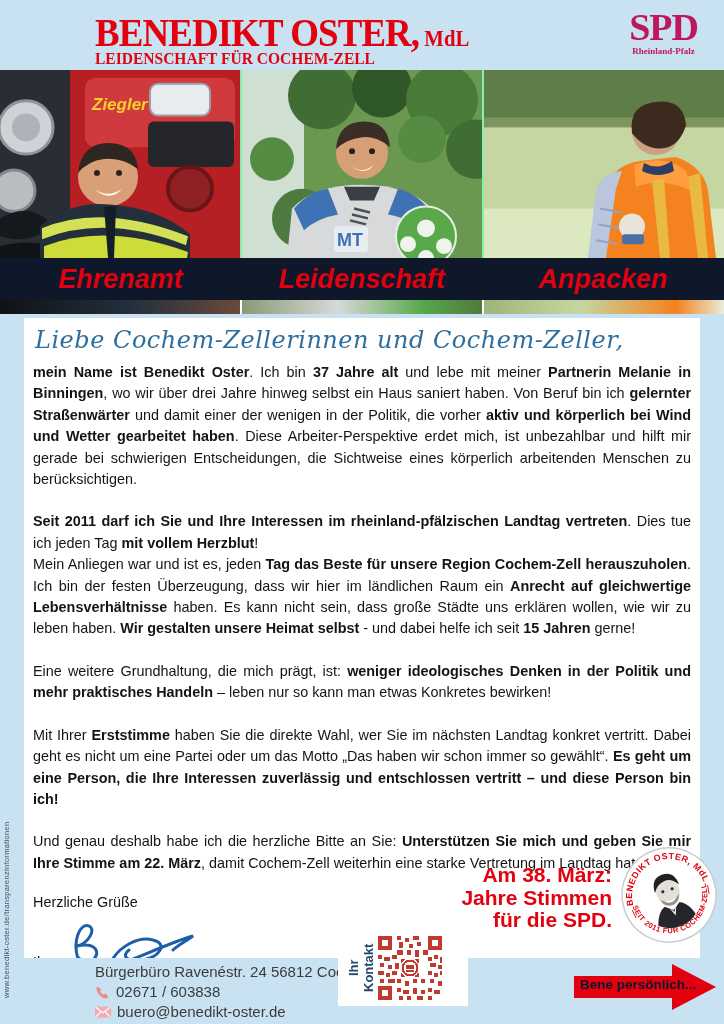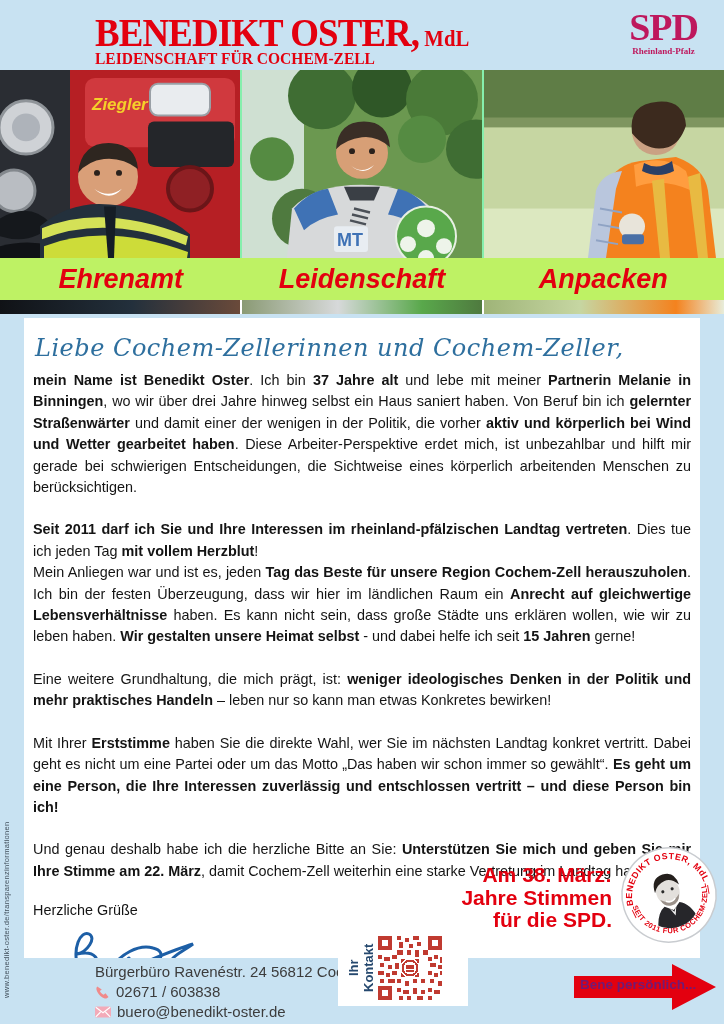--- a/index.html
+++ b/index.html
@@ -12,31 +12,31 @@
   .title .suffix{font-size:23px;letter-spacing:0;}
   .subtitle{position:absolute;left:95px;top:50px;color:#e3000f;font-weight:bold;font-size:16px;
             transform:scaleX(.97);transform-origin:left;white-space:nowrap;}
   .spd{position:absolute;right:26px;top:8px;text-align:center;color:#be185d;line-height:1;}
   .spd .spd-word{font-size:38px;font-weight:bold;letter-spacing:-1px;}
   .spd .spd-region{font-size:9px;font-weight:bold;margin-top:1px;}
   
   .photos{position:absolute;top:70px;left:0;right:0;height:188px;display:flex;gap:2px;background:#86efac;}
   .photo{flex:1;overflow:hidden;}
   .photo svg{display:block;width:100%;height:100%;}
-  .band{position:absolute;top:258px;left:0;right:0;height:42px;background:#bef264;display:flex;}
+  .band{position:absolute;top:258px;left:0;right:0;height:42px;background:#0f172a;display:flex;}
   .band div{flex:1;text-align:center;color:#e3000f;font-size:27px;font-weight:bold;font-style:italic;
             line-height:42px;}
   .strip{position:absolute;top:300px;left:0;right:0;height:14px;display:flex;gap:2px;background:#fff;}
   .strip div{flex:1;}
   .strip .s1{background:linear-gradient(90deg,#101216 0%,#23303c 55%,#6a4a3a 100%);}
   .strip .s2{background:linear-gradient(90deg,#8a9a74,#d7d9da 40%,#59a84b 75%,#4f7a3f);}
   .strip .s3{background:linear-gradient(90deg,#9fb478,#c6d6a2 40%,#f4821e 80%,#e8edda);}
   
   .letter-box{position:absolute;left:24px;top:318px;width:676px;height:640px;background:#fff;
-              padding:16px 9px 0 9px;box-sizing:border-box;overflow:hidden;}
+              padding:8px 9px 0 9px;box-sizing:border-box;overflow:hidden;}
   .salutation{font-family:"DejaVu Serif",serif;font-style:italic;color:#2e6f9e;font-size:24px;
               letter-spacing:.5px;margin:0 0 8px 2px;}
   .para{margin:0;font-size:14.4px;line-height:21.4px;color:#141414;text-align:justify;}
   .para.gap{margin-top:21px;}
   .para .b{font-weight:bold;}
   .closing{margin-top:20px;font-size:14.4px;color:#141414;}
   .closing p{margin:0;}
   .sig-row{position:relative;height:52px;margin-top:14px;}
   .sig-row .pronoun{position:absolute;left:0;bottom:6px;}
   .sig-row svg{position:absolute;left:28px;top:-14px;}
@@ -48,21 +48,21 @@
   .side-url{position:absolute;left:2px;top:742px;height:256px;writing-mode:vertical-rl;
             transform:rotate(180deg);font-size:7.5px;color:#44525e;letter-spacing:.3px;}
   .address{position:absolute;left:95px;top:962px;font-size:15px;color:#3c3c3c;line-height:20px;}
   .address .row{display:flex;align-items:center;gap:6px;}
   .qr-block{position:absolute;left:338px;top:930px;width:130px;height:76px;background:#fff;}
   .qr-label{position:absolute;left:8px;bottom:4px;writing-mode:vertical-rl;transform:rotate(180deg);
             font-size:13px;font-weight:bold;color:#25486e;height:68px;text-align:center;}
   .qr-block svg{position:absolute;left:38px;top:4px;width:68px;height:68px;}
   .arrow{position:absolute;left:574px;top:964px;width:142px;height:46px;}
   .arrow svg{position:absolute;inset:0;}
-  .arrow span{position:absolute;left:6px;top:13px;width:92px;text-align:center;color:#701a75;
+  .arrow span{position:absolute;left:6px;top:13px;width:92px;text-align:center;color:#0f172a;
               font-weight:bold;font-size:13.5px;white-space:nowrap;}
 </style>
 </head>
 <body>
 
 <div class="page">
 
   <div class="header">
     <div class="title"><span>BENEDIKT OSTER,</span><span class="suffix"> MdL</span></div>
     <div class="subtitle">LEIDENSCHAFT FÜR COCHEM-ZELL</div>

